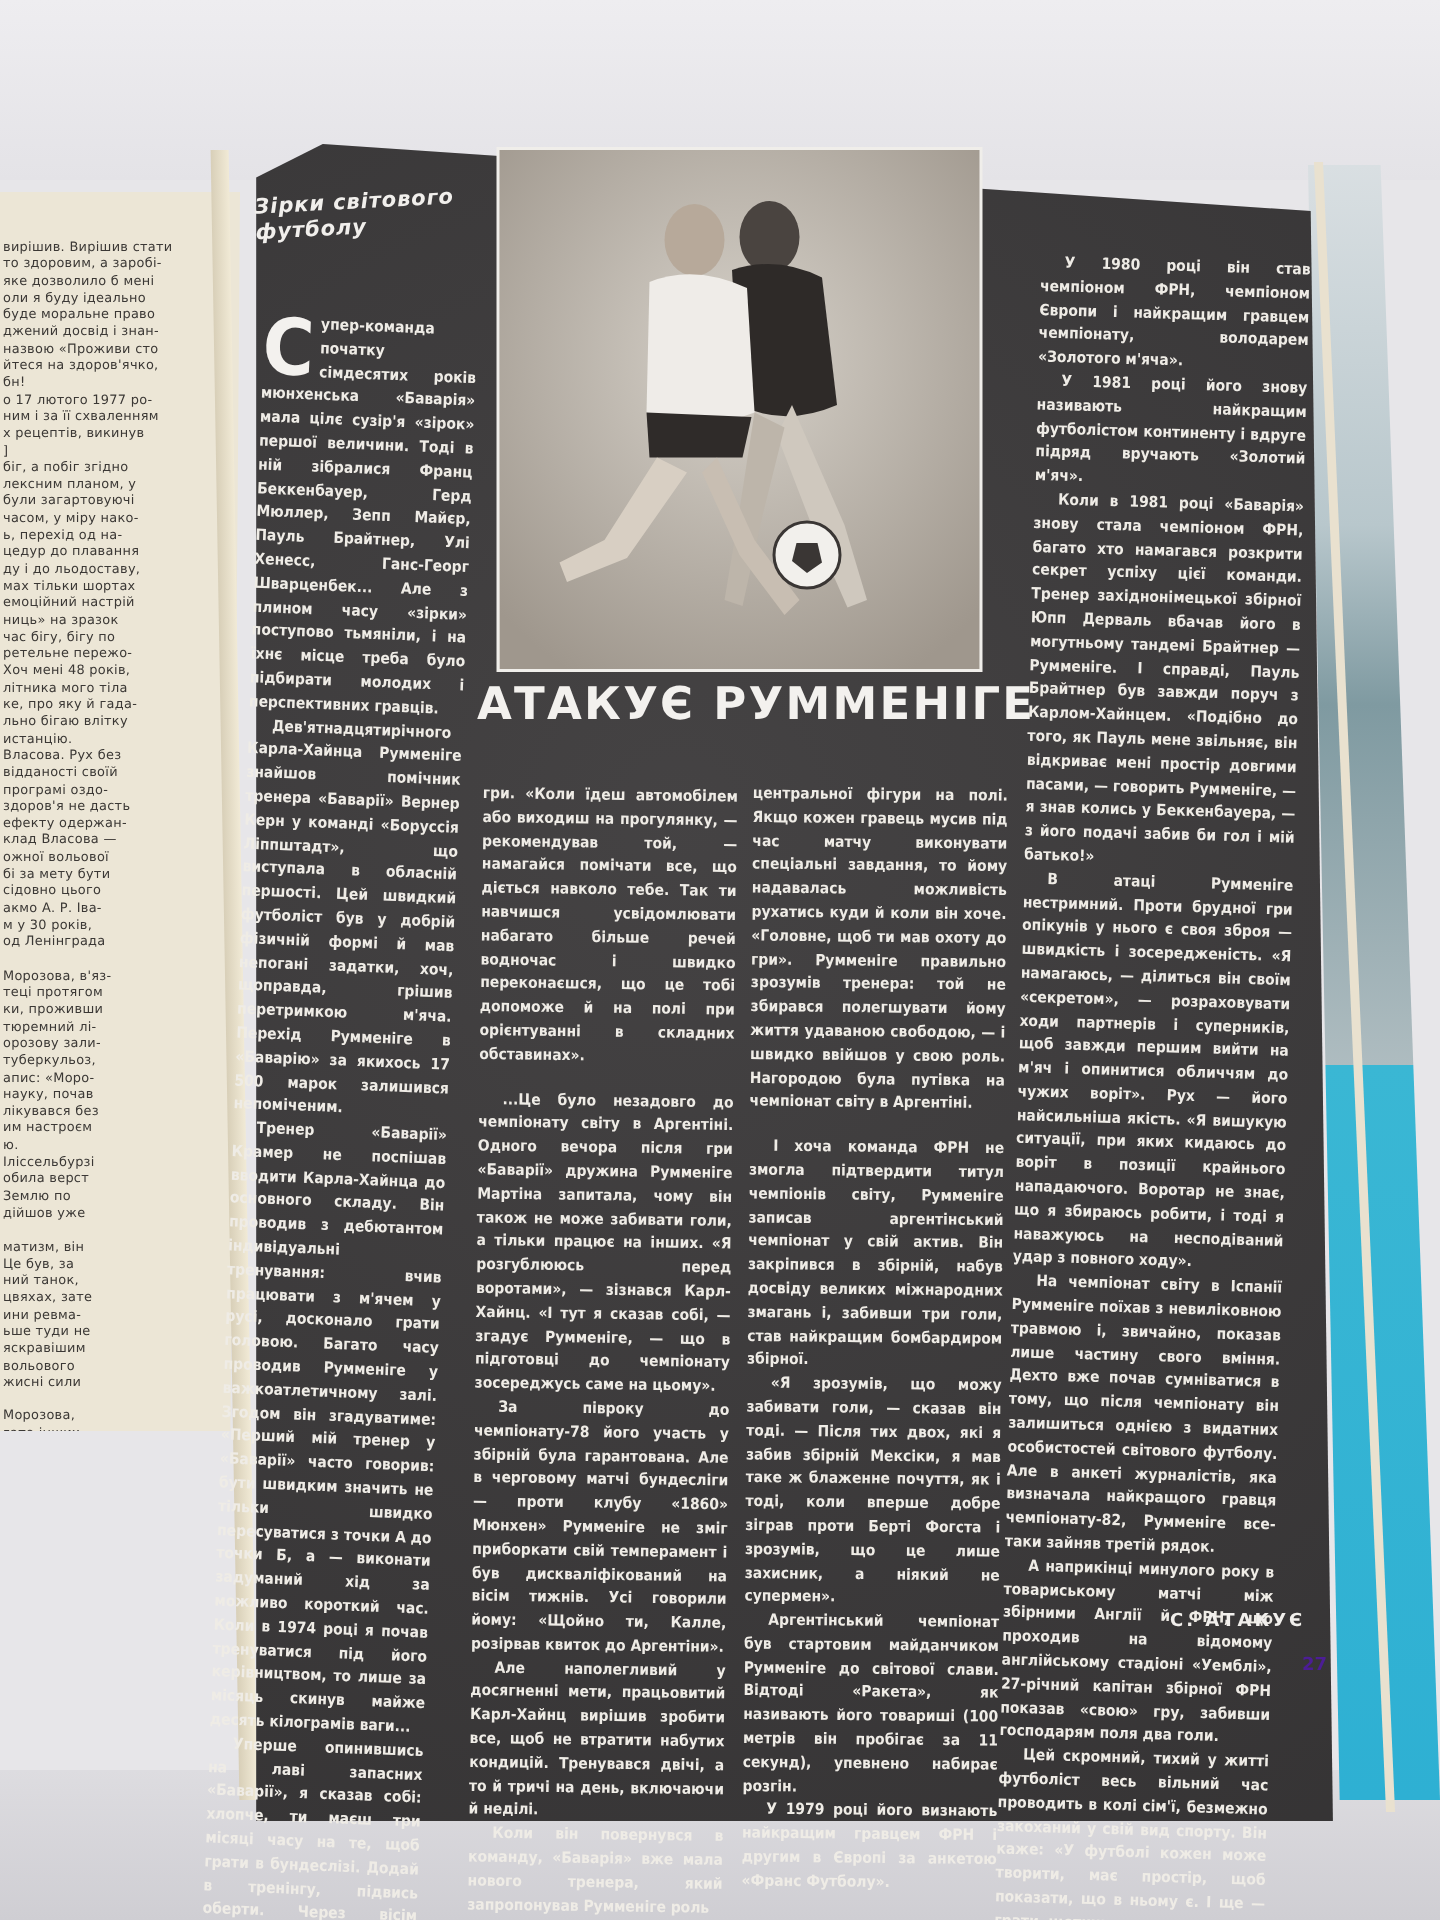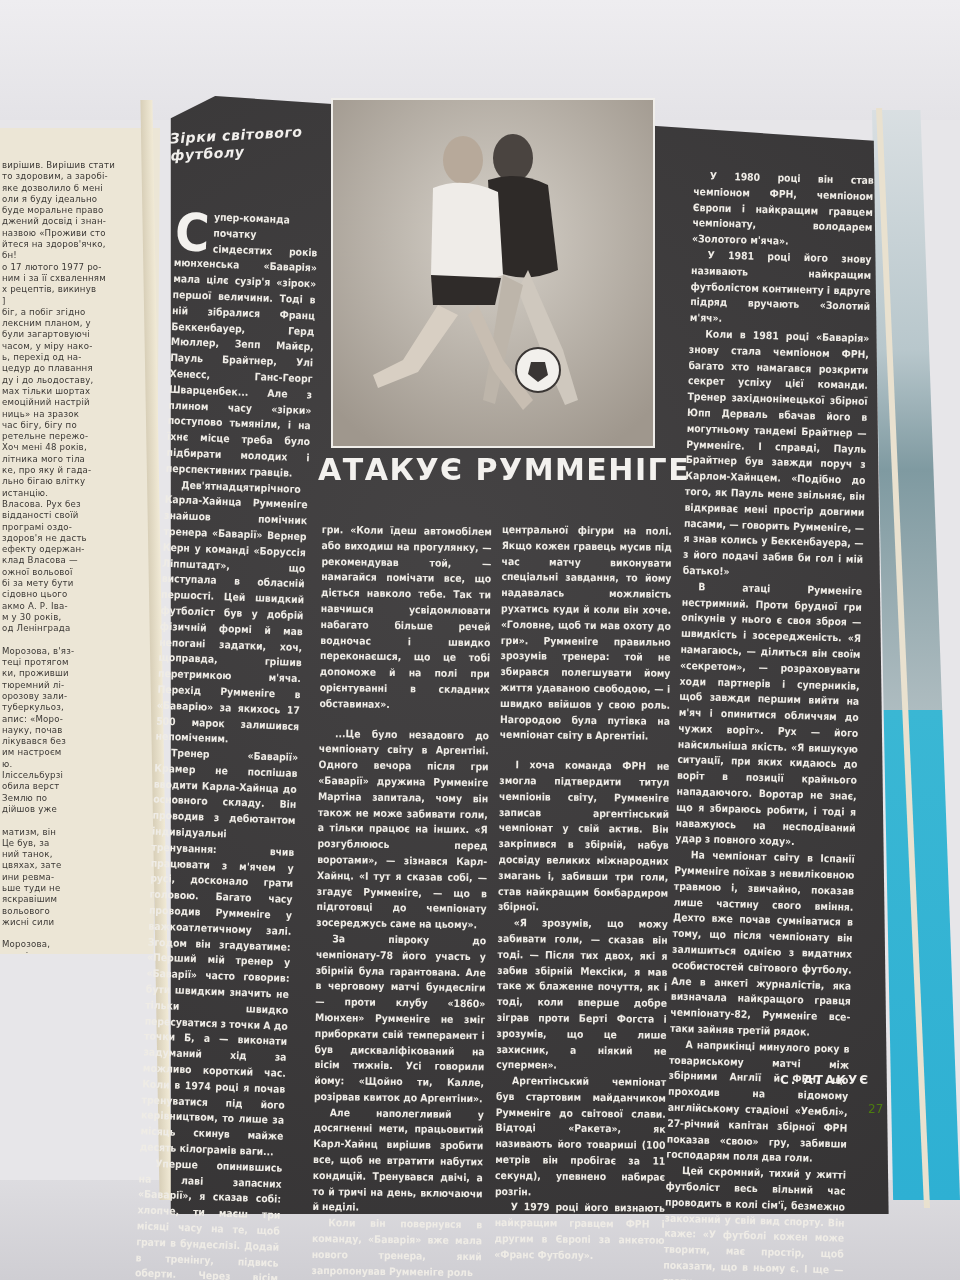--- a/index.html
+++ b/index.html
@@ -31,21 +31,21 @@
   .col{position:absolute;color:#efece6;font-weight:bold;font-size:10.3px;line-height:15.8px;text-align:justify;font-family:"DejaVu Sans Condensed","DejaVu Sans",sans-serif;}
   .col p{margin:0;text-indent:16px;}
   .col p.gap{margin-top:14px;}
   .dropcap{float:left;font-size:52px;line-height:44px;margin:2px 4px 0 0;font-weight:bold;color:#f3f1ee;}
   .col1{left:176px;top:208px;width:143px;transform:rotate(2.2deg);transform-origin:top left;}
   .col1 p:first-child{text-indent:0;}
   .col2{left:322px;top:522px;width:170px;transform:rotate(0.8deg);transform-origin:top left;}
   .col3{left:502px;top:522px;width:170px;transform:rotate(0.6deg);transform-origin:top left;}
   .col4{left:694px;top:168px;width:180px;transform:rotate(1.6deg);transform-origin:top left;}
   .byline{position:absolute;left:780px;top:1073px;color:#f1efec;font-weight:bold;font-size:12px;letter-spacing:2px;}
-  .pagenum{position:absolute;left:868px;top:1102px;color:#4d7c0f;font-weight:normal;font-size:12px;}
+  .pagenum{position:absolute;left:868px;top:1102px;color:#4c1d95;font-weight:bold;font-size:12px;}
 </style>
 </head>
 <body>
 
 <div class="bg-top"></div>
 <div class="bg-bottom"></div>
 
 <div class="left-page">
   <div class="lp-text">вирішив. Вирішив стати
 то здоровим, а заробі-

